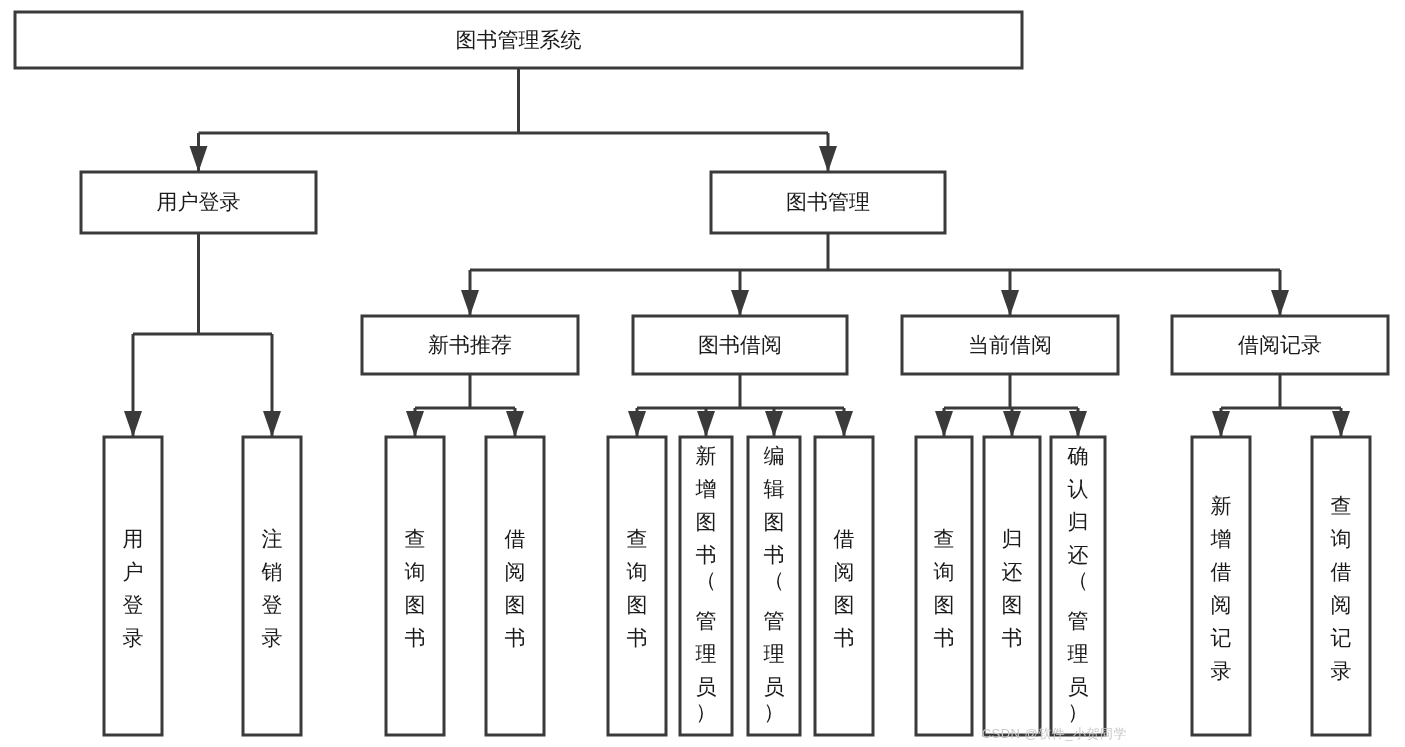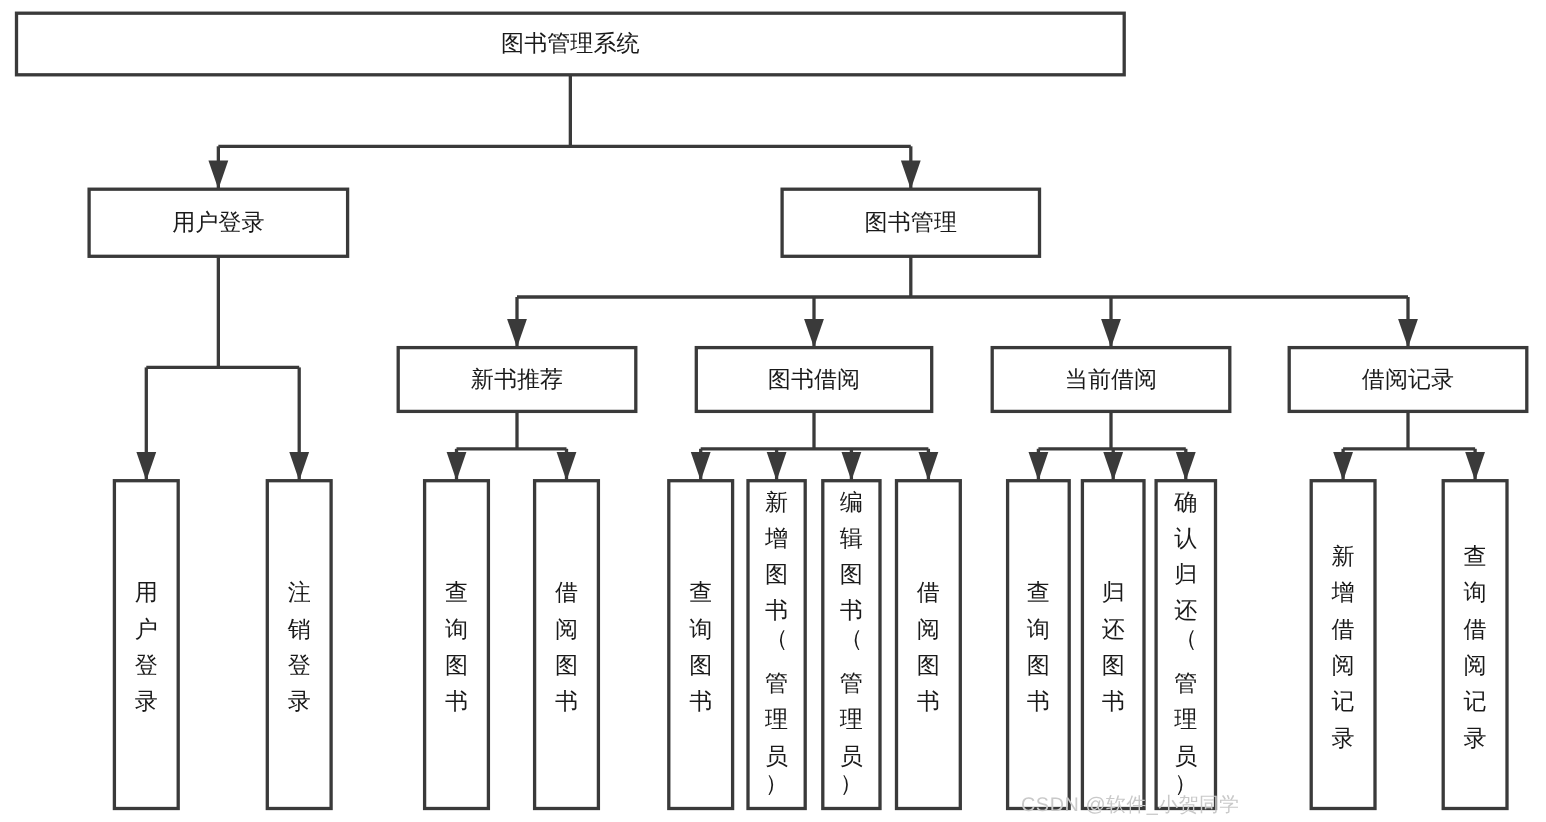--- a/index.html
+++ b/index.html
@@ -51,21 +51,21 @@
   }
   .arrow-head {
     fill: #3a3a3a;
     stroke: none;
   }
   .watermark-text {
     position: absolute;
     right: 8px;
     bottom: 4px;
     font-family: "Liberation Sans", "DejaVu Sans", sans-serif;
-    font-size: 18px;
+    font-size: 13px;
     color: #c9c9c9;
     letter-spacing: 0.5px;
     white-space: nowrap;
     pointer-events: none;
   }
 </style>
 </head>
 <body>
 
 <div id="diagram-root">

